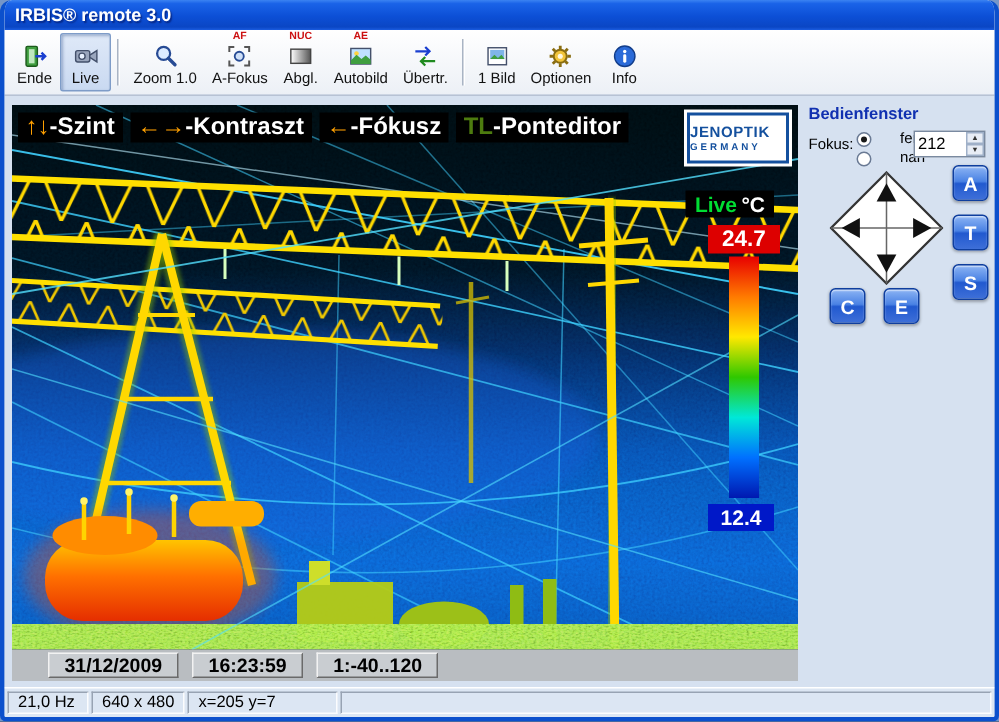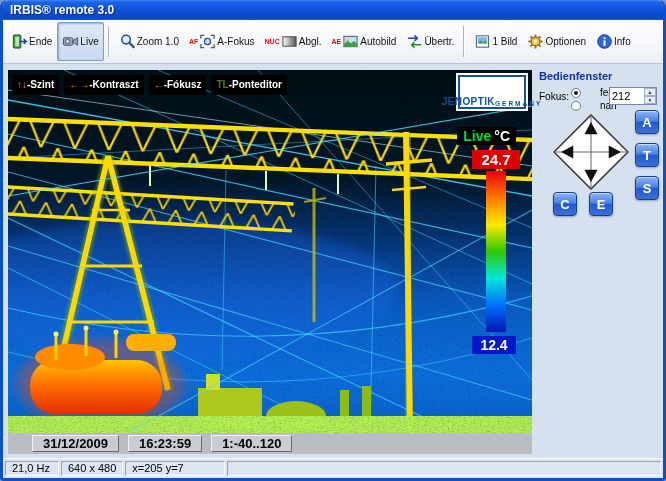--- a/index.html
+++ b/index.html
@@ -9,41 +9,41 @@
     border-radius:8px 8px 4px 4px;background:#d6e1f0;overflow:hidden}
   
   .titlebar{position:absolute;top:0;left:0;right:0;height:20px;
     background:linear-gradient(180deg,#3b83f2 0%,#1a63e8 12%,#0c4fd6 55%,#0a46c4 90%,#1a5ce0 100%);
     color:#fff;font-weight:bold;font-size:12px;line-height:20px;padding-left:7px;
     text-shadow:1px 1px 1px #05288a;border-radius:5px 5px 0 0}
   
   .toolbar{position:absolute;top:20px;left:0;right:0;height:44px;
     background:linear-gradient(180deg,#ffffff,#ecf0f6);
     border-bottom:1px solid #b7c2d4;display:flex;align-items:stretch;padding:2px 0 2px 3px}
-  .tb-btn{display:flex;flex-direction:row;align-items:center;justify-content:flex-end;
+  .tb-btn{display:flex;flex-direction:column;align-items:center;justify-content:flex-end;
     gap:1px;background:transparent;border:1px solid transparent;border-radius:2px;
     padding:2px 4px;min-width:34px;cursor:pointer;font-family:inherit}
   .tb-btn.on{background:linear-gradient(#dfe9f8,#c9d9f1);border:1px solid #7e9cc8;
     box-shadow:inset 1px 1px 2px rgba(30,60,120,.35)}
   .tb-lbl{font-size:10px;color:#111;white-space:nowrap}
   .tb-badge{font-size:7px;font-weight:bold;line-height:7px}
   .tb-ico{width:17px;height:17px}
   .tb-ico svg{width:100%;height:100%;display:block}
   .tb-sep{width:0;border-left:1px solid #a9b4c4;border-right:1px solid #fff;margin:4px 4px}
   
   .main{position:absolute;left:0;right:0;top:64px;bottom:20px;background:#d6e1f0}
   .image-area{position:absolute;left:5px;top:6px;width:524px;height:384px;background:#000}
   .thermal-svg{position:absolute;left:0;top:0;width:524px;height:363px}
   
   .hints{position:absolute;top:5px;left:4px;display:flex;gap:5px}
-  .hint{background:#000;color:#fff;font-weight:bold;font-size:10px;line-height:20px;
+  .hint{background:#000;color:#fff;font-weight:bold;font-size:16px;line-height:20px;
     padding:0 5px;white-space:nowrap}
   .logo{position:absolute;top:3px;right:4px;width:72px;height:38px;background:#fff;padding:2px}
-  .logo-inner{border:2px solid #14509e;width:100%;height:100%;display:flex;flex-direction:row;
-    align-items:flex-end;justify-content:center;background:#fff}
+  .logo-inner{border:2px solid #14509e;width:100%;height:100%;display:flex;flex-direction:column;
+    align-items:flex-start;justify-content:center;background:#fff}
   .logo-brand{font-size:10px;font-weight:bold;letter-spacing:.4px}
   .logo-country{font-size:6.5px;letter-spacing:2px;margin-top:1px;font-weight:bold}
   .live-chip{position:absolute;top:57px;right:16px;background:#000;padding:1px 6px;
     font-weight:bold;font-size:14px}
   .live-chip .unit{color:#fff;margin-left:3px}
   .scale-max{position:absolute;top:80px;right:12px;width:48px;text-align:center;color:#fff;
     font-weight:bold;font-size:15px;padding:1px 0}
   .scale-bar{position:absolute;top:101px;right:26px;width:20px;height:161px}
   .scale-min{position:absolute;top:266px;right:16px;width:44px;text-align:center;color:#fff;
     font-weight:bold;font-size:14px;padding:1px 0}

